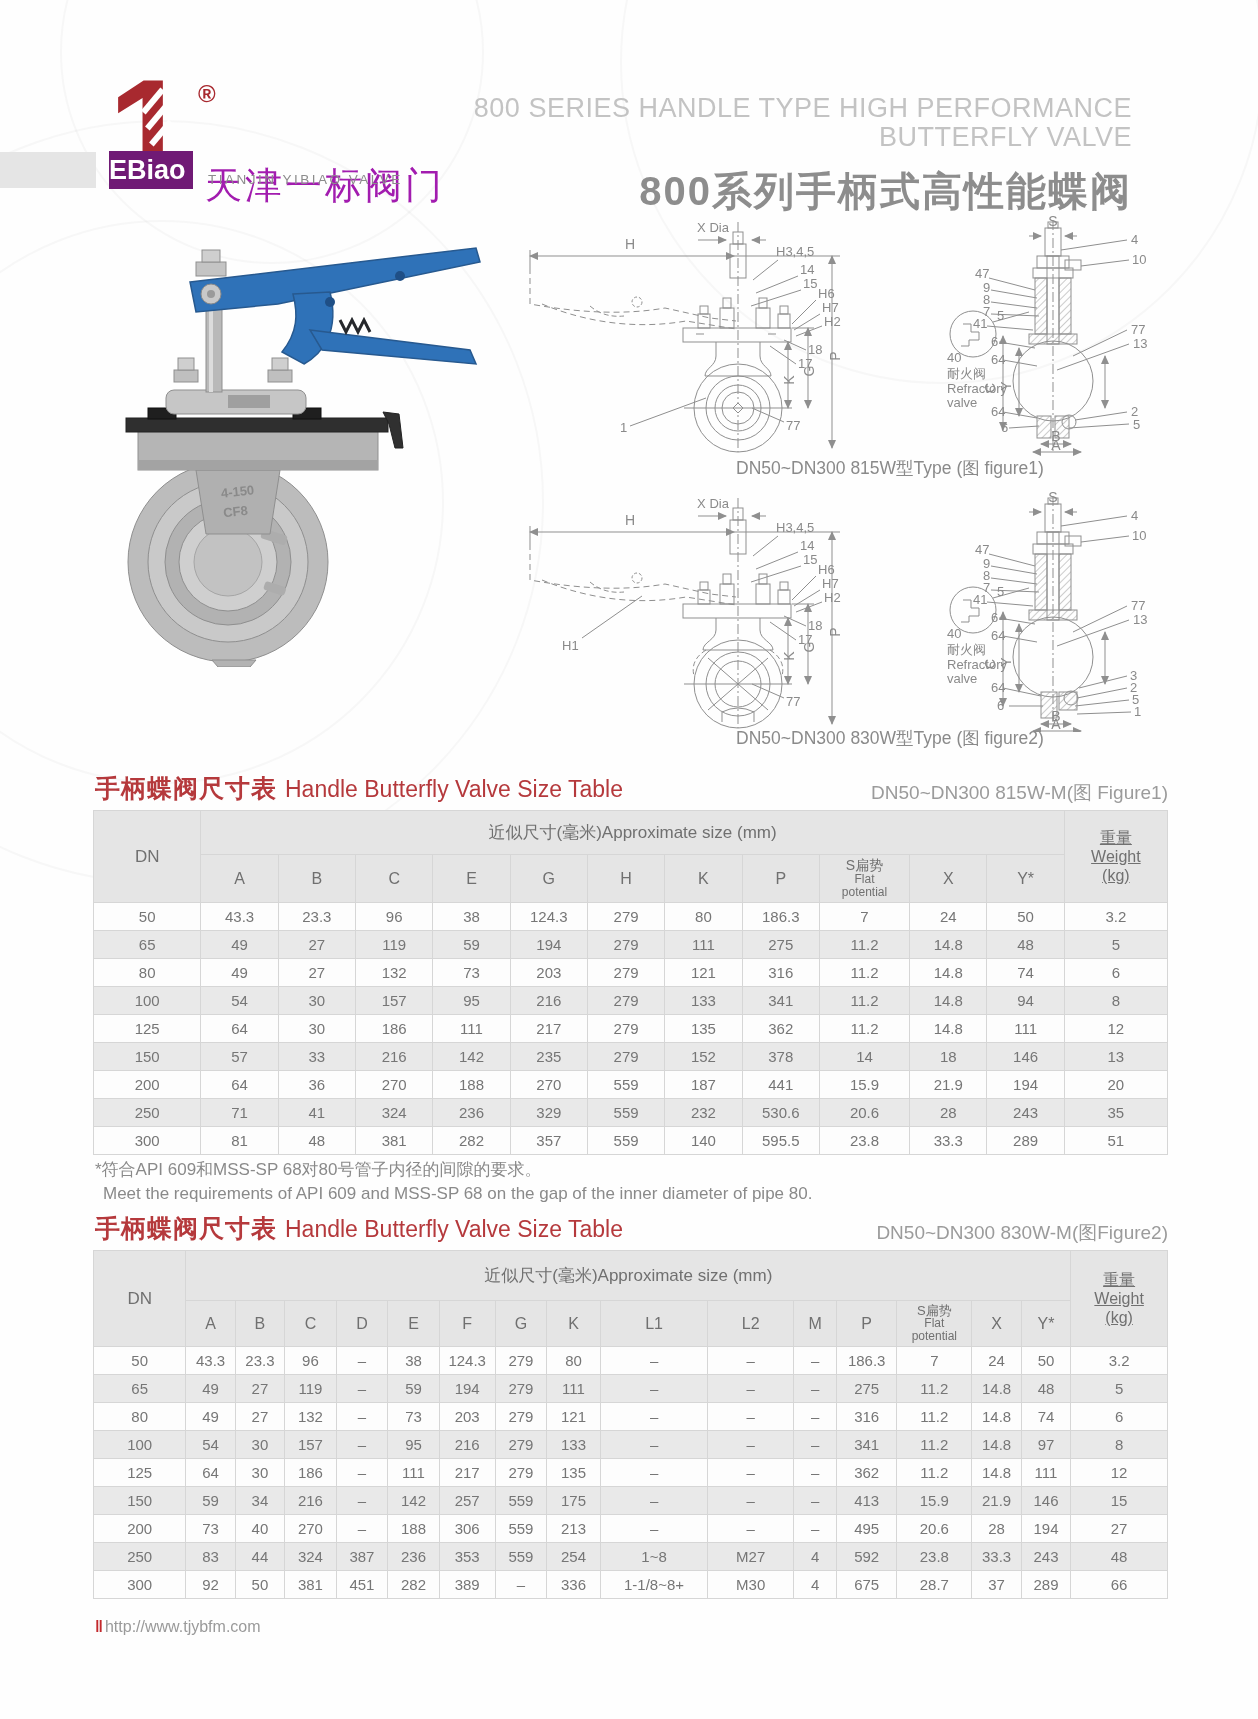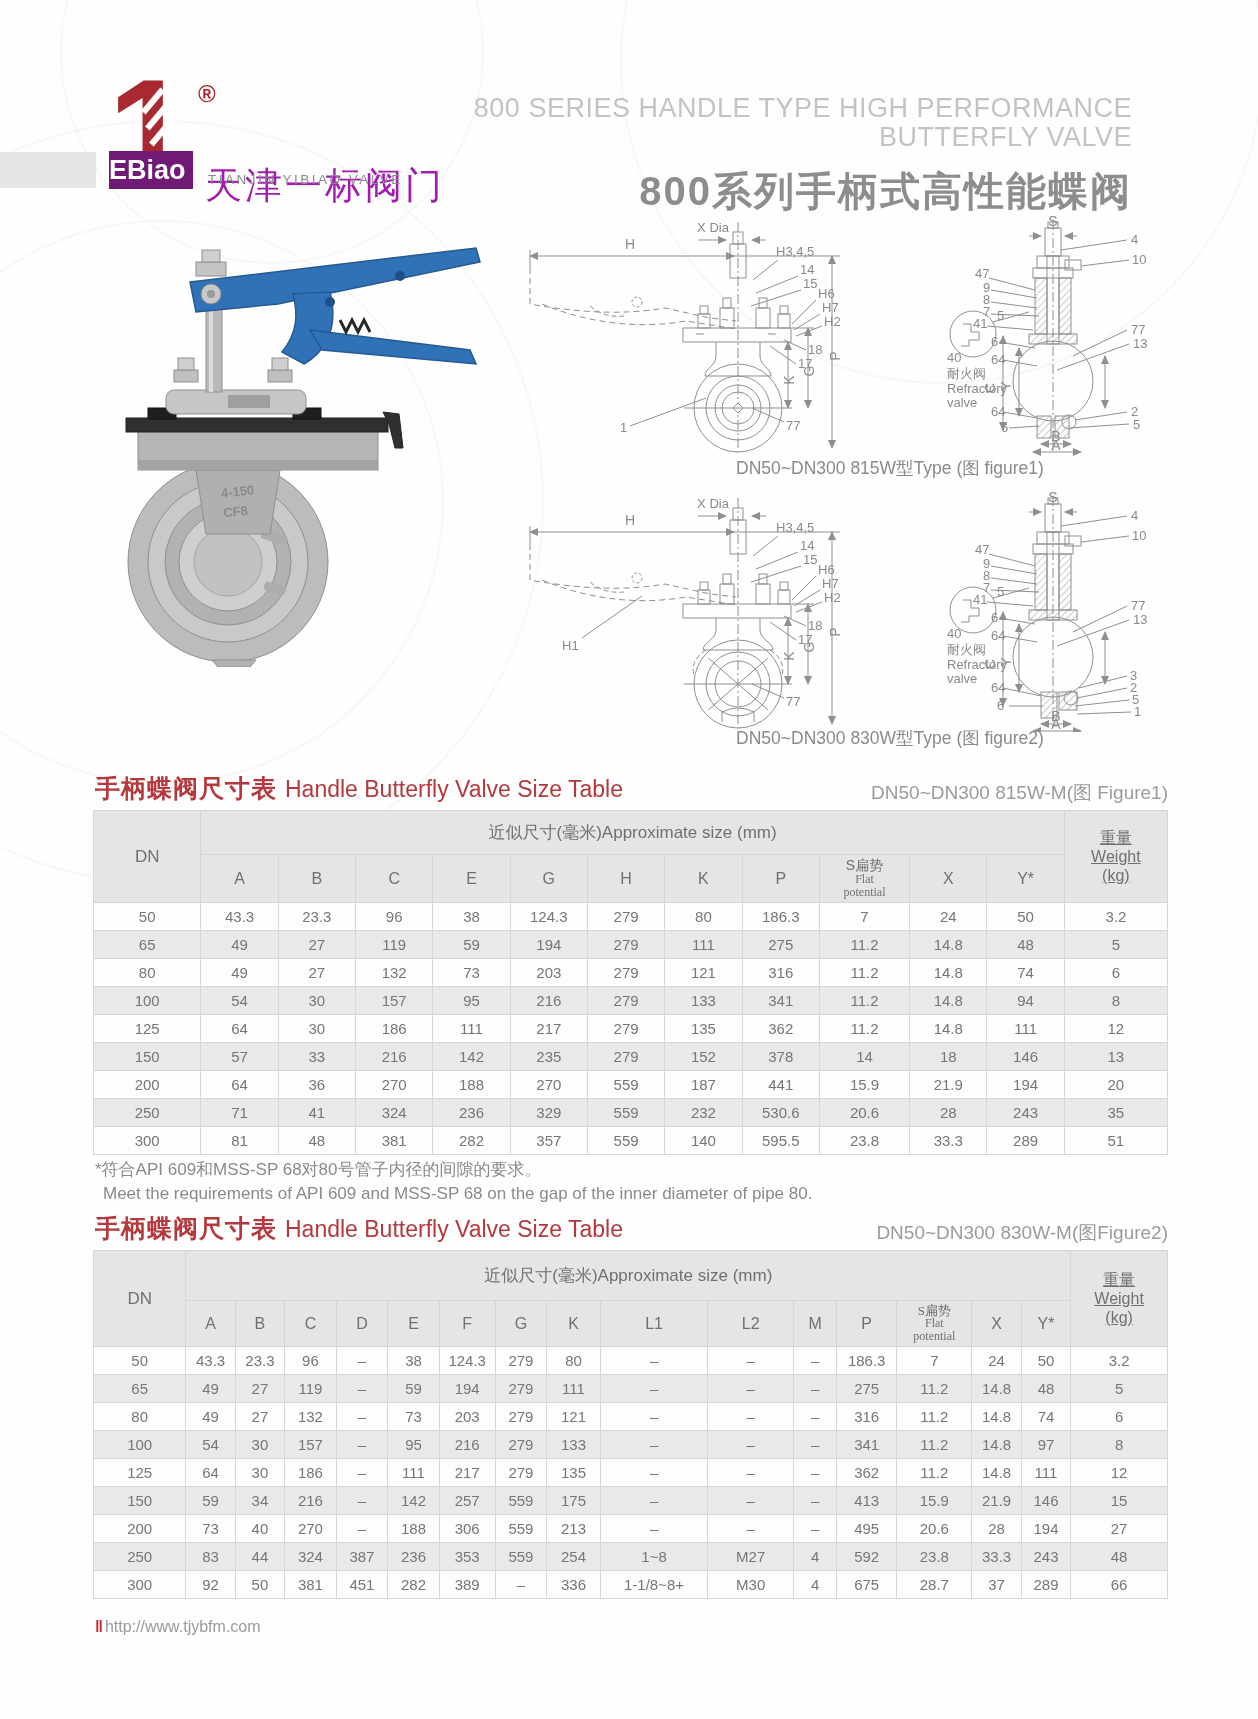--- a/index.html
+++ b/index.html
@@ -36,21 +36,21 @@
 
   table.size-table{position:absolute;left:93px;width:1075px;border-collapse:collapse;table-layout:fixed;
             font-size:15px;color:#767676;background:#fdfdfd;border:1px solid #cfcfcf;}
   .size-table th,.size-table td{border:1px solid #d6d6d6;text-align:center;vertical-align:middle;
             font-weight:normal;padding:0;overflow:hidden;}
   .size-table thead th{background:#e5e5e5;color:#707070;}
   .size-table .h-approx{height:44px;font-size:17px;}
   .size-table .h-cols{height:48px;font-size:16px;}
   .size-table tbody tr{height:28px;}
   .size-table tbody tr.alt{background:#e9e9e9;}
-  .small-hdr{font-size:12px;line-height:13px;display:block;font-family:Liberation Serif, serif;}
+  .small-hdr{font-size:12px;line-height:13px;display:block;}
   .mid-hdr{font-size:14px;line-height:15px;display:block;}
   .wt-hdr span{display:block;line-height:19px;font-size:16px;text-decoration:underline;}
 
   .footnote{position:absolute;left:95px;font-size:17px;color:#8a8a8a;}
   .footer{position:absolute;left:95px;top:1618px;font-size:16px;color:#9a9a9a;}
   .footer .bars{color:#c2282c;font-weight:bold;margin-right:2px;}
 
   svg text{font-family:"Liberation Sans",sans-serif;font-size:13px;fill:#8a8a8a;}
   svg .dimletter{font-size:14px;}
 </style>

